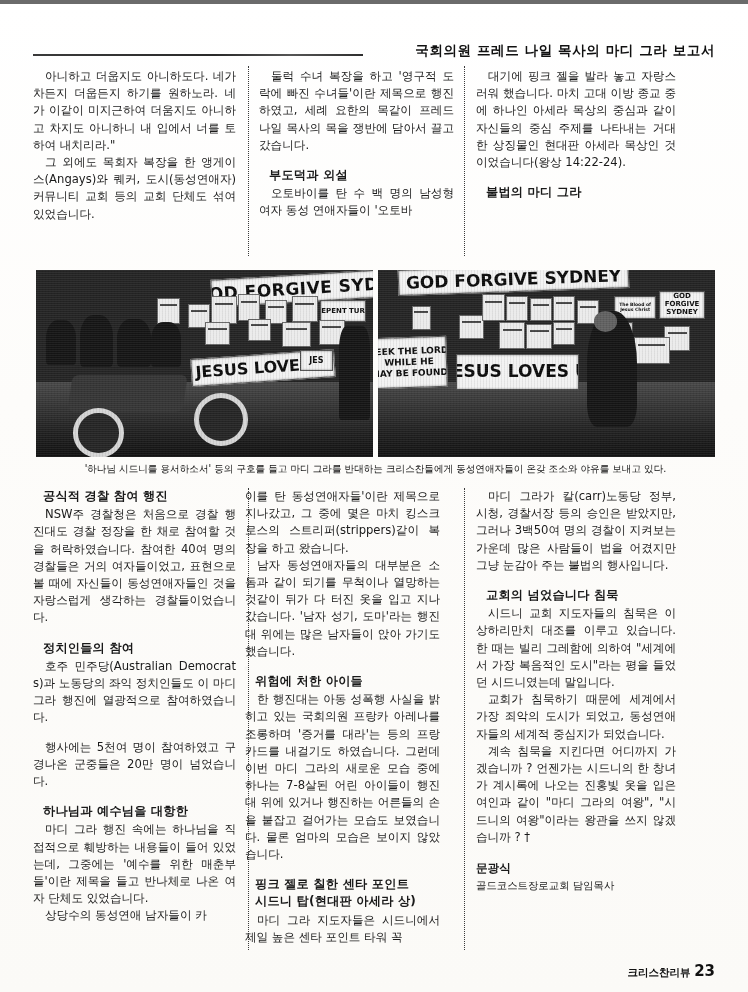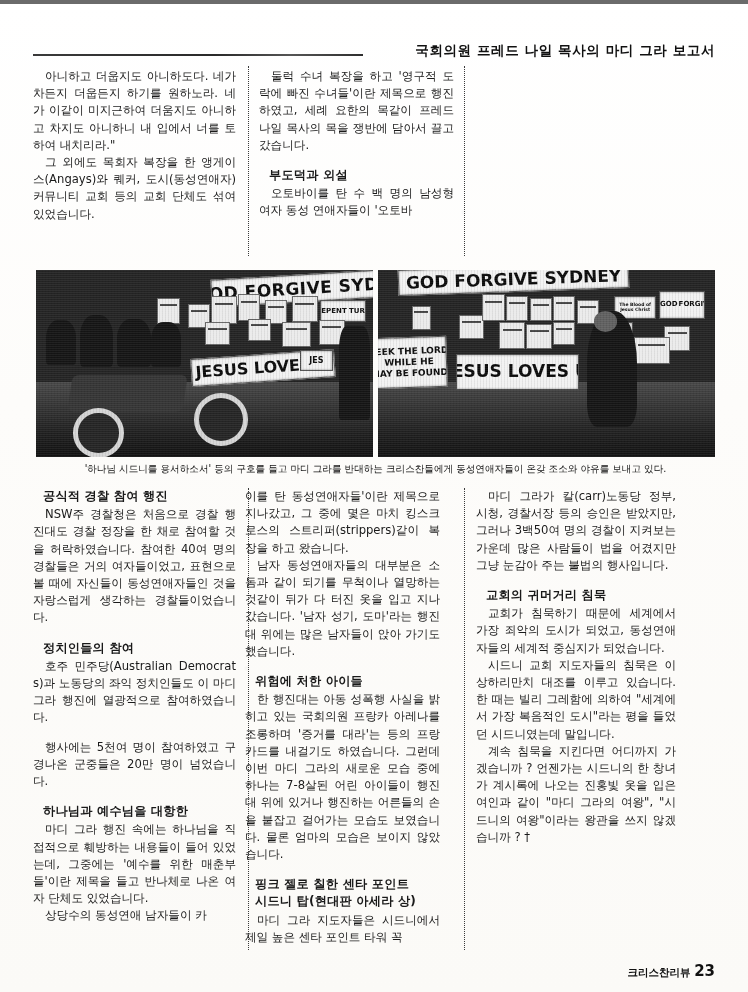--- a/index.html
+++ b/index.html
@@ -131,20 +131,24 @@
     <p>아니하고 더웁지도 아니하도다. 네가 차든지 더웁든지 하기를 원하노라. 네가 이같이 미지근하여 더움지도 아니하고 차지도 아니하니 내 입에서 너를 토하여 내치리라."</p>
     <p>그 외에도 목회자 복장을 한 앵게이스(Angays)와 퀘커, 도시(동성연애자) 커뮤니티 교회 등의 교회 단체도 섞여 있었습니다.</p>
   </div>
 
   <div class="col" style="left:259px;top:64px;width:195px;">
     <p>둘럭 수녀 복장을 하고 '영구적 도락에 빠진 수녀들'이란 제목으로 행진하였고, 세례 요한의 목같이 프레드 나일 목사의 목을 쟁반에 담아서 끌고 갔습니다.</p>
     <h3>부도덕과 외설</h3>
     <p>오토바이를 탄 수 백 명의 남성형 여자 동성 연애자들이 '오토바</p>
   </div>
 
+  <div class="col" style="left:476px;top:64px;width:200px;">
+    <p>대기에 핑크 젤을 발라 놓고 자랑스러워 했습니다. 마치 고대 이방 종교 중에 하나인 아세라 목상의 중심과 같이 자신들의 중심 주제를 나타내는 거대한 상징물인 현대판 아세라 목상인 것이었습니다(왕상 14:22-24).</p>
+    <h3>불법의 마디 그라</h3>
+  </div>
 
   <div class="photos">
 
     <div class="photo">
       <div class="road"></div>
 
       <div class="sign" style="left:52%;top:2%;width:56%;height:14%;font-size:17px;transform:rotate(-3.5deg);letter-spacing:.5px;">GOD FORGIVE SYDNEY</div>
 
       <div class="sign" style="left:46%;top:45%;width:42%;height:14%;font-size:16px;transform:rotate(-4deg);">JESUS LOVES U</div>
 
@@ -182,21 +186,21 @@
       <div class="sign" style="left:6%;top:-2%;width:68%;height:13%;font-size:17px;transform:rotate(-2deg);">GOD FORGIVE SYDNEY</div>
 
       <div class="sign" style="left:23%;top:45%;width:36%;height:18%;font-size:17px;">JESUS LOVES U</div>
 
       <div class="sign" style="left:-2%;top:36%;width:22%;height:26%;flex-direction:column;font-size:9px;gap:2px;transform:rotate(-2deg);">
         <span>SEEK THE LORD</span>
         <span>WHILE HE</span>
         <span>MAY BE FOUND</span>
       </div>
 
-      <div class="sign" style="right:3%;top:11%;width:13%;height:14%;flex-direction:row;font-size:7px;gap:1px;justify-content:space-between;">
+      <div class="sign" style="right:3%;top:11%;width:13%;height:14%;flex-direction:column;font-size:7px;gap:1px;">
         <span>GOD</span>
         <span>FORGIVE</span>
         <span>SYDNEY</span>
       </div>
 
       <div class="sign" style="left:69%;top:28%;width:6%;height:9%;font-size:7px;">NO</div>
 
       <div class="sign" style="left:70%;top:14%;width:12%;height:11%;font-size:4.5px;white-space:normal;line-height:1.15;">The Blood of Jesus Christ</div>
 
       <div class="placard" style="left:10%;top:19%;width:5%;height:12%;"></div>
@@ -245,24 +249,28 @@
     <p>한 행진대는 아동 성폭행 사실을 밝히고 있는 국회의원 프랑카 아레나를 조롱하며 '증거를 대라'는 등의 프랑카드를 내걸기도 하였습니다. 그런데 이번 마디 그라의 새로운 모습 중에 하나는 7-8살된 어린 아이들이 행진대 위에 있거나 행진하는 어른들의 손을 붙잡고 걸어가는 모습도 보였습니다. 물론 엄마의 모습은 보이지 않았습니다.</p>
     <h3>
       <span>핑크 젤로 칠한 센타 포인트</span>
       <span class="l2">시드니 탑(현대판 아세라 상)</span>
     </h3>
     <p>마디 그라 지도자들은 시드니에서 제일 높은 센타 포인트 타워 꼭</p>
   </div>
 
   <div class="col" style="left:476px;top:484px;width:200px;">
     <p>마디 그라가 칼(carr)노동당 정부, 시청, 경찰서장 등의 승인은 받았지만, 그러나 3백50여 명의 경찰이 지켜보는 가운데 많은 사람들이 법을 어겼지만 그냥 눈감아 주는 불법의 행사입니다.</p>
-    <h3>교회의 귀머거리 침묵</h3>
+    <h3>교회의 넘었습니다 침묵</h3>
+    <p>시드니 교회 지도자들의 침묵은 이상하리만치 대조를 이루고 있습니다. 한 때는 빌리 그레함에 의하여 "세계에서 가장 복음적인 도시"라는 평을 들었던 시드니였는데 말입니다.</p>
     <p>교회가 침묵하기 때문에 세계에서 가장 죄악의 도시가 되었고, 동성연애자들의 세계적 중심지가 되었습니다.</p>
-    <p>시드니 교회 지도자들의 침묵은 이상하리만치 대조를 이루고 있습니다. 한 때는 빌리 그레함에 의하여 "세계에서 가장 복음적인 도시"라는 평을 들었던 시드니였는데 말입니다.</p>
     <p>계속 침묵을 지킨다면 어디까지 가겠습니까 ? 언젠가는 시드니의 한 창녀가 계시록에 나오는 진홍빛 옷을 입은 여인과 같이 "마디 그라의 여왕", "시드니의 여왕"이라는 왕관을 쓰지 않겠습니까 ? †</p>
+    <div class="byline">
+      <div class="nm">문광식</div>
+      <div class="ttl">골드코스트장로교회 담임목사</div>
+    </div>
   </div>
 
   <div class="folio">
     <span>크리스찬리뷰</span>
     <span class="num">23</span>
   </div>
 
 </div>
 
 </body></html>

